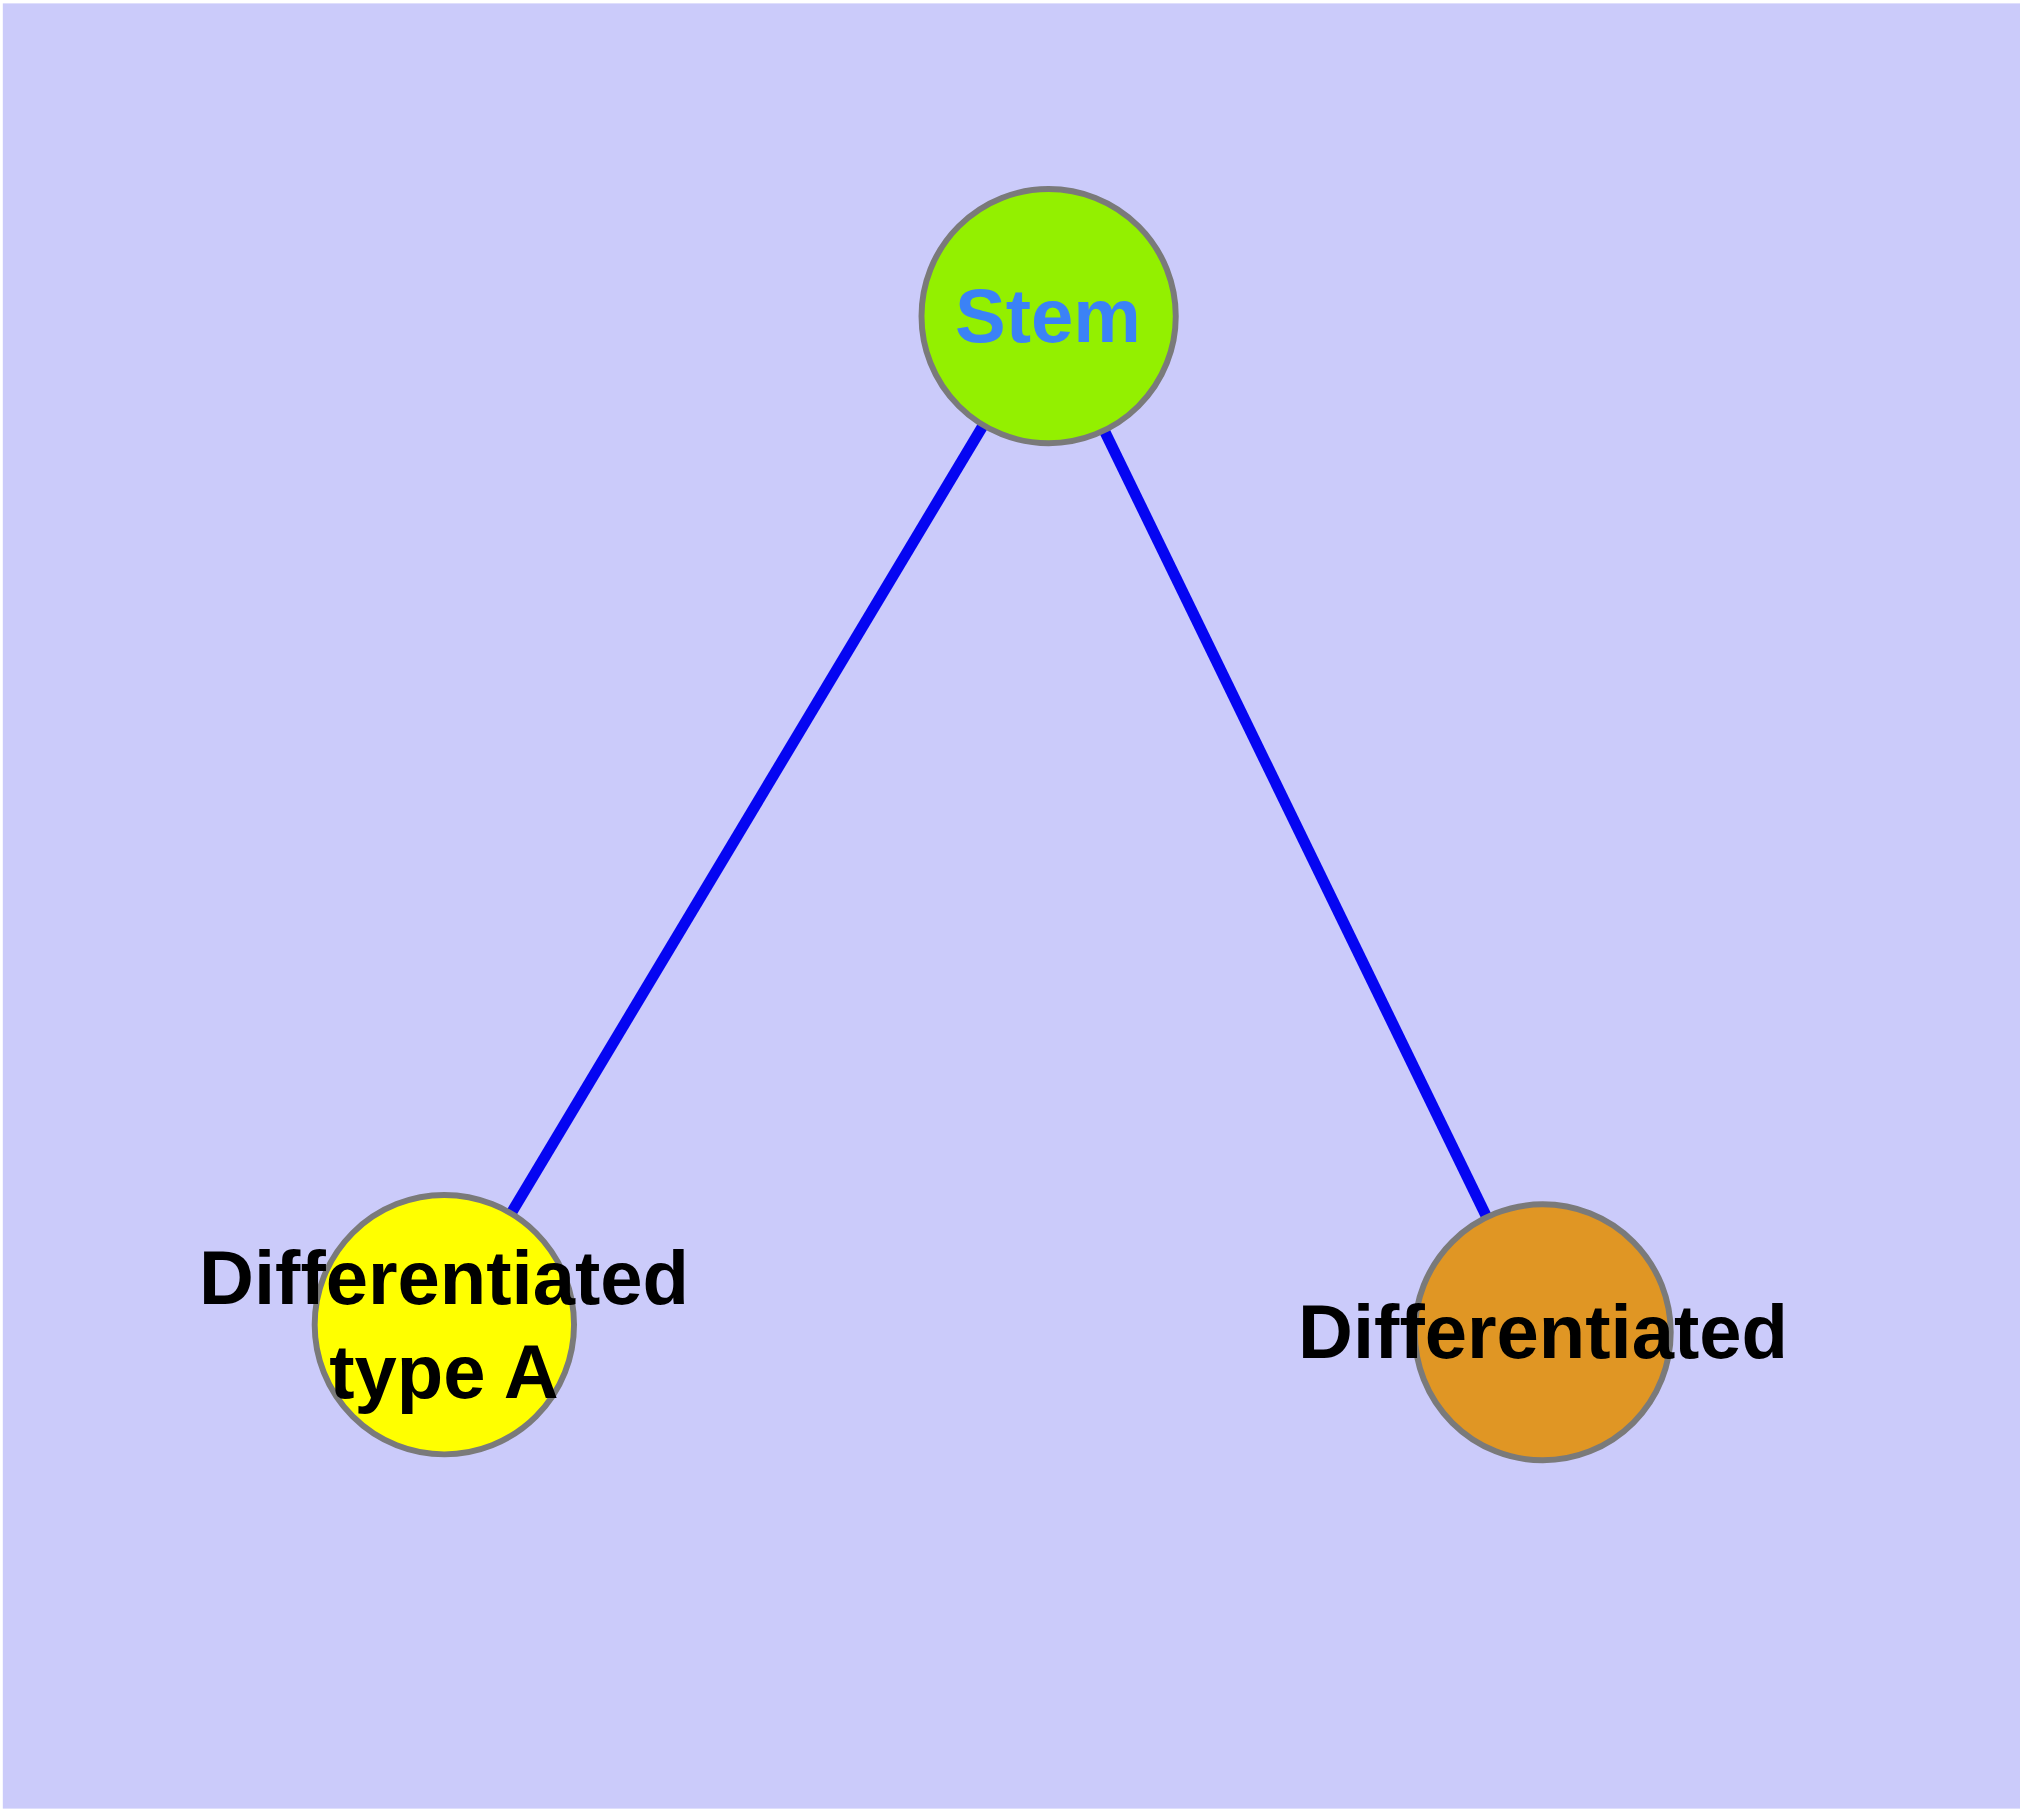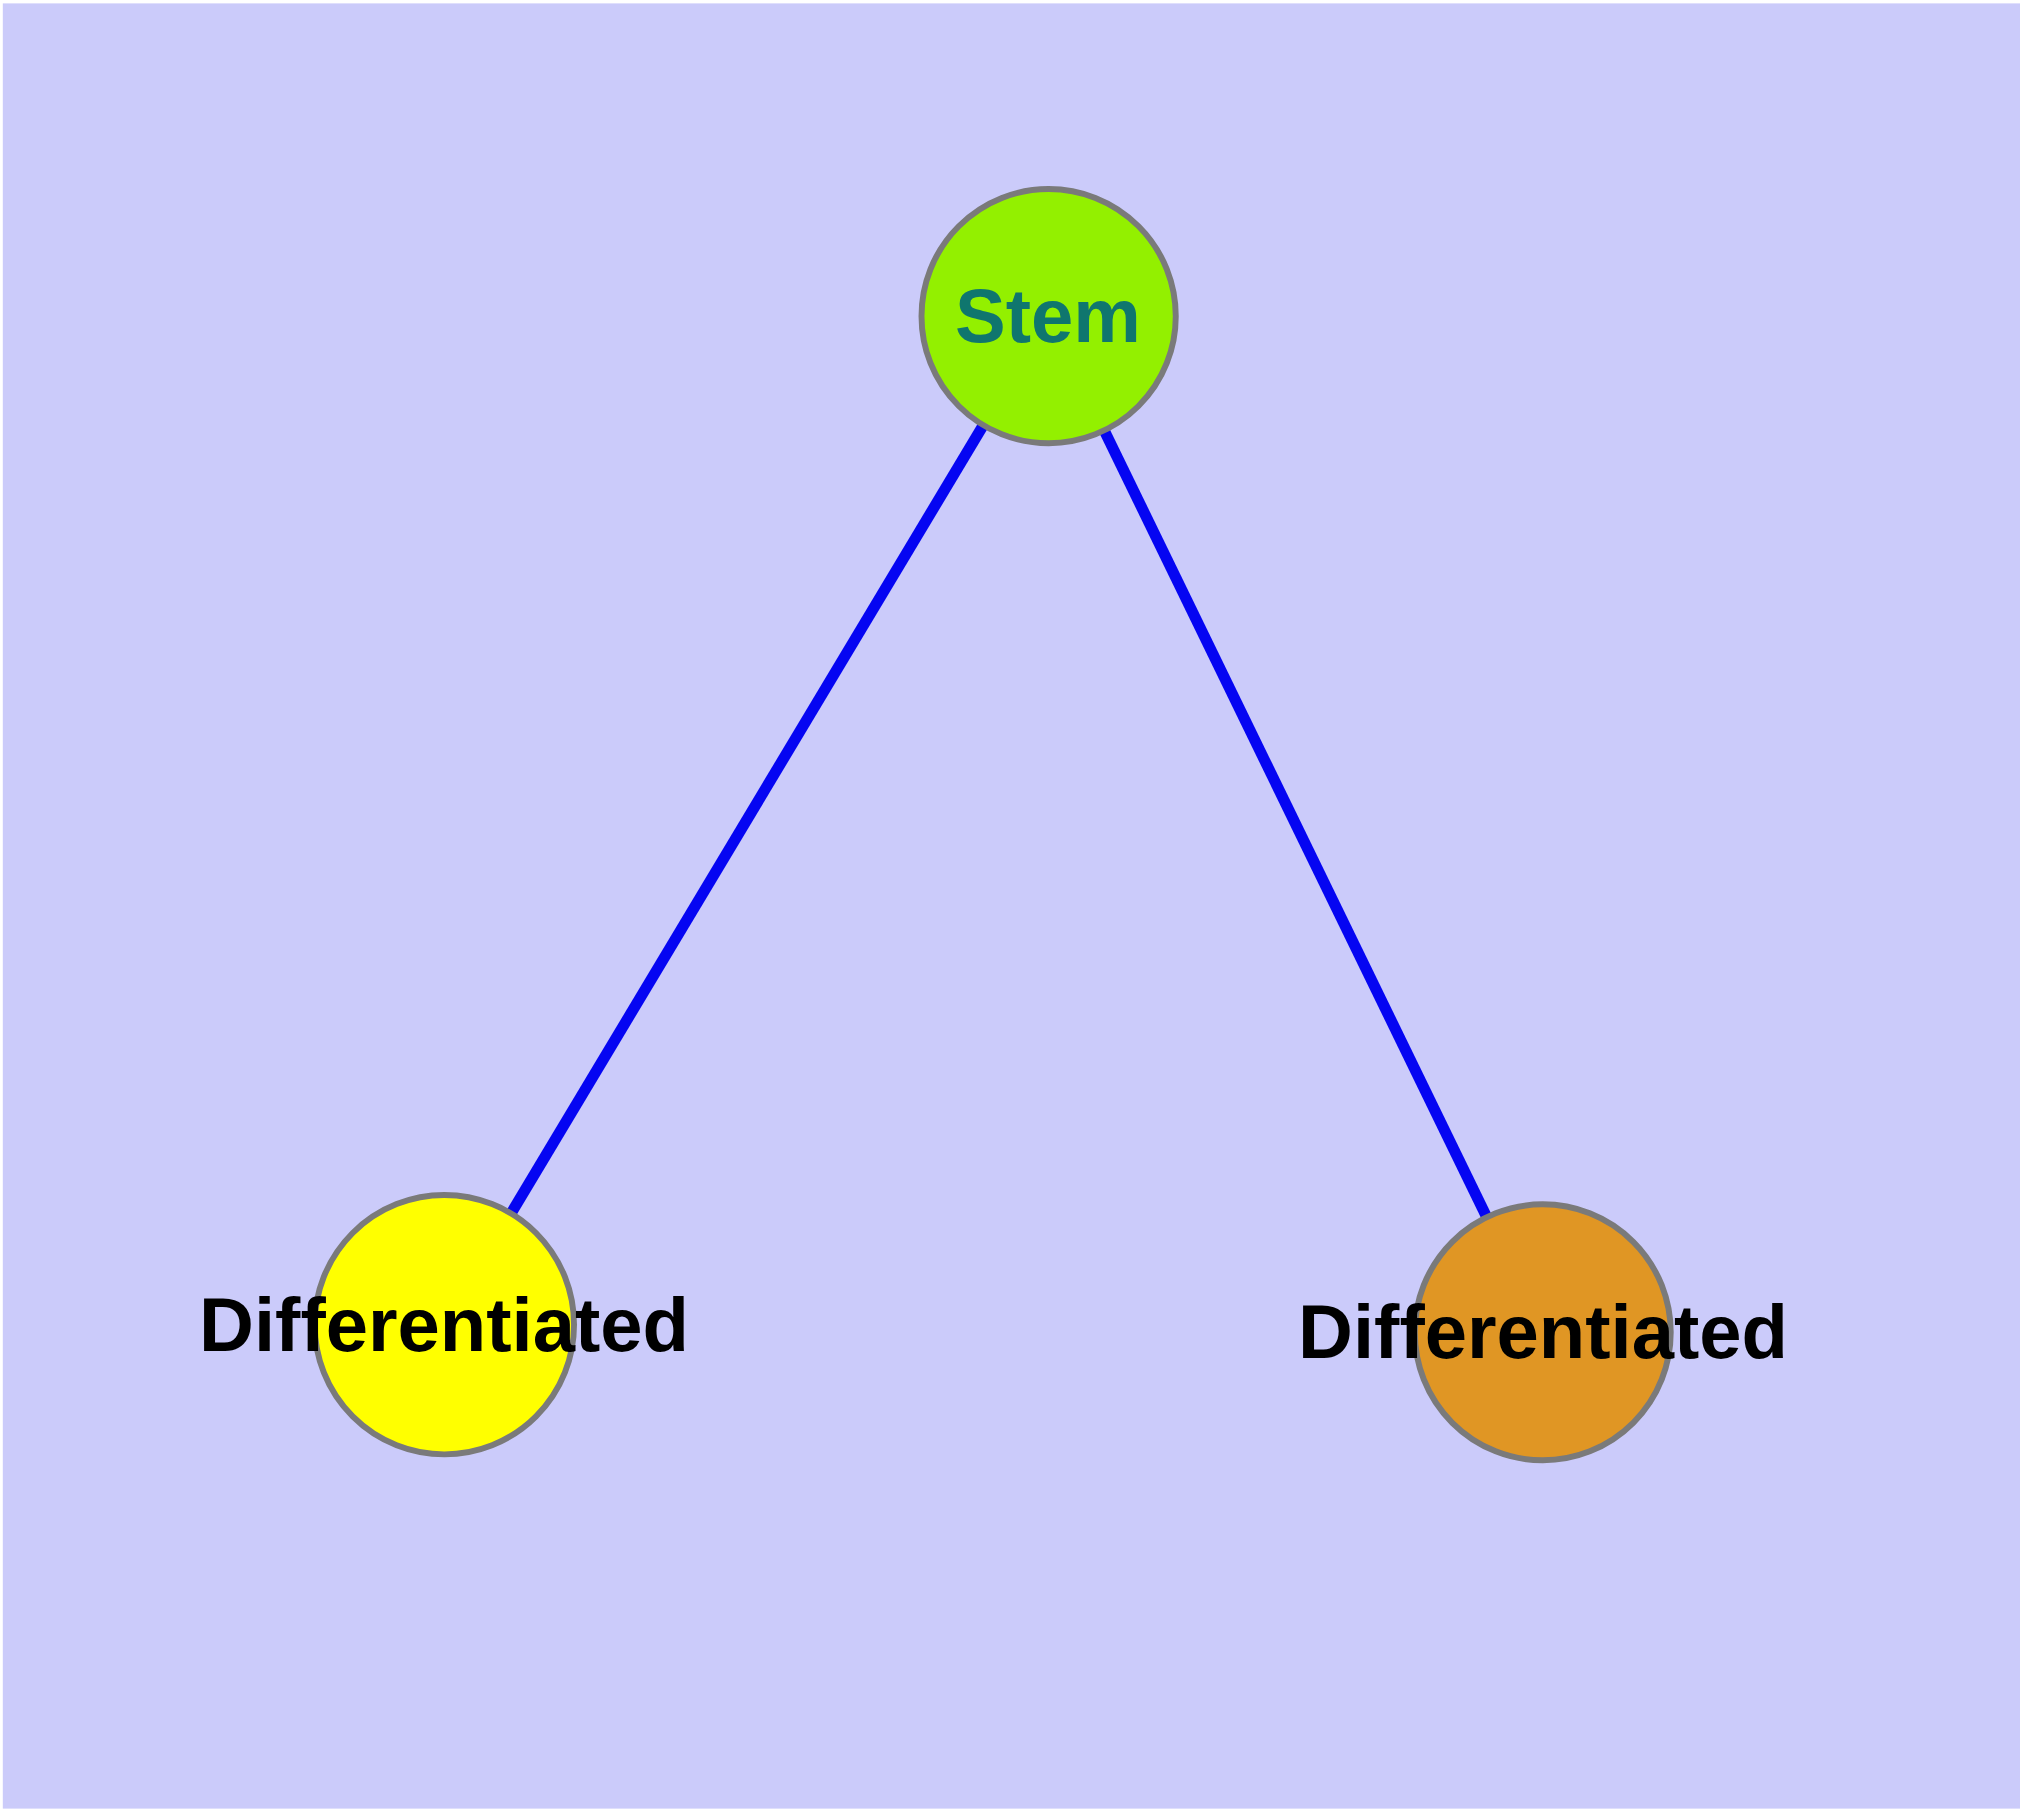--- a/index.html
+++ b/index.html
@@ -43,25 +43,26 @@
     <rect x="3" y="4" width="2381" height="2130" fill="#CBCBFA"></rect>
 
     <line x1="1237" y1="373" x2="524" y2="1563" stroke="#0505F2" stroke-width="13"></line>
     <line x1="1237" y1="373" x2="1820" y2="1572" stroke="#0505F2" stroke-width="13"></line>
 
     <circle cx="1237" cy="373" r="150" fill="#93F000" stroke="#7A7A7A" stroke-width="7"></circle>
     <circle cx="524" cy="1563" r="153" fill="#FFFF00" stroke="#7A7A7A" stroke-width="7"></circle>
     <circle cx="1820" cy="1572" r="151" fill="#E09624" stroke="#7A7A7A" stroke-width="7"></circle>
   </svg>
 
-  <div class="node-label" style="left: 1048px; top: 316px; color: #0f766e;">
+  <div class="node-label" style="left: 1048px; top: 316px; color: #3b82f6;">
     <div>Stem</div>
   </div>
 
   <div class="node-label" style="left: 444px; top: 1325px; color: rgb(0, 0, 0);">
     <div>Differentiated</div>
+    <div>type A</div>
   </div>
 
   <div class="node-label" style="left: 1543px; top: 1332px; color: rgb(0, 0, 0);">
     <div>Differentiated</div>
   </div>
 </div>
 
 
 </body></html>

